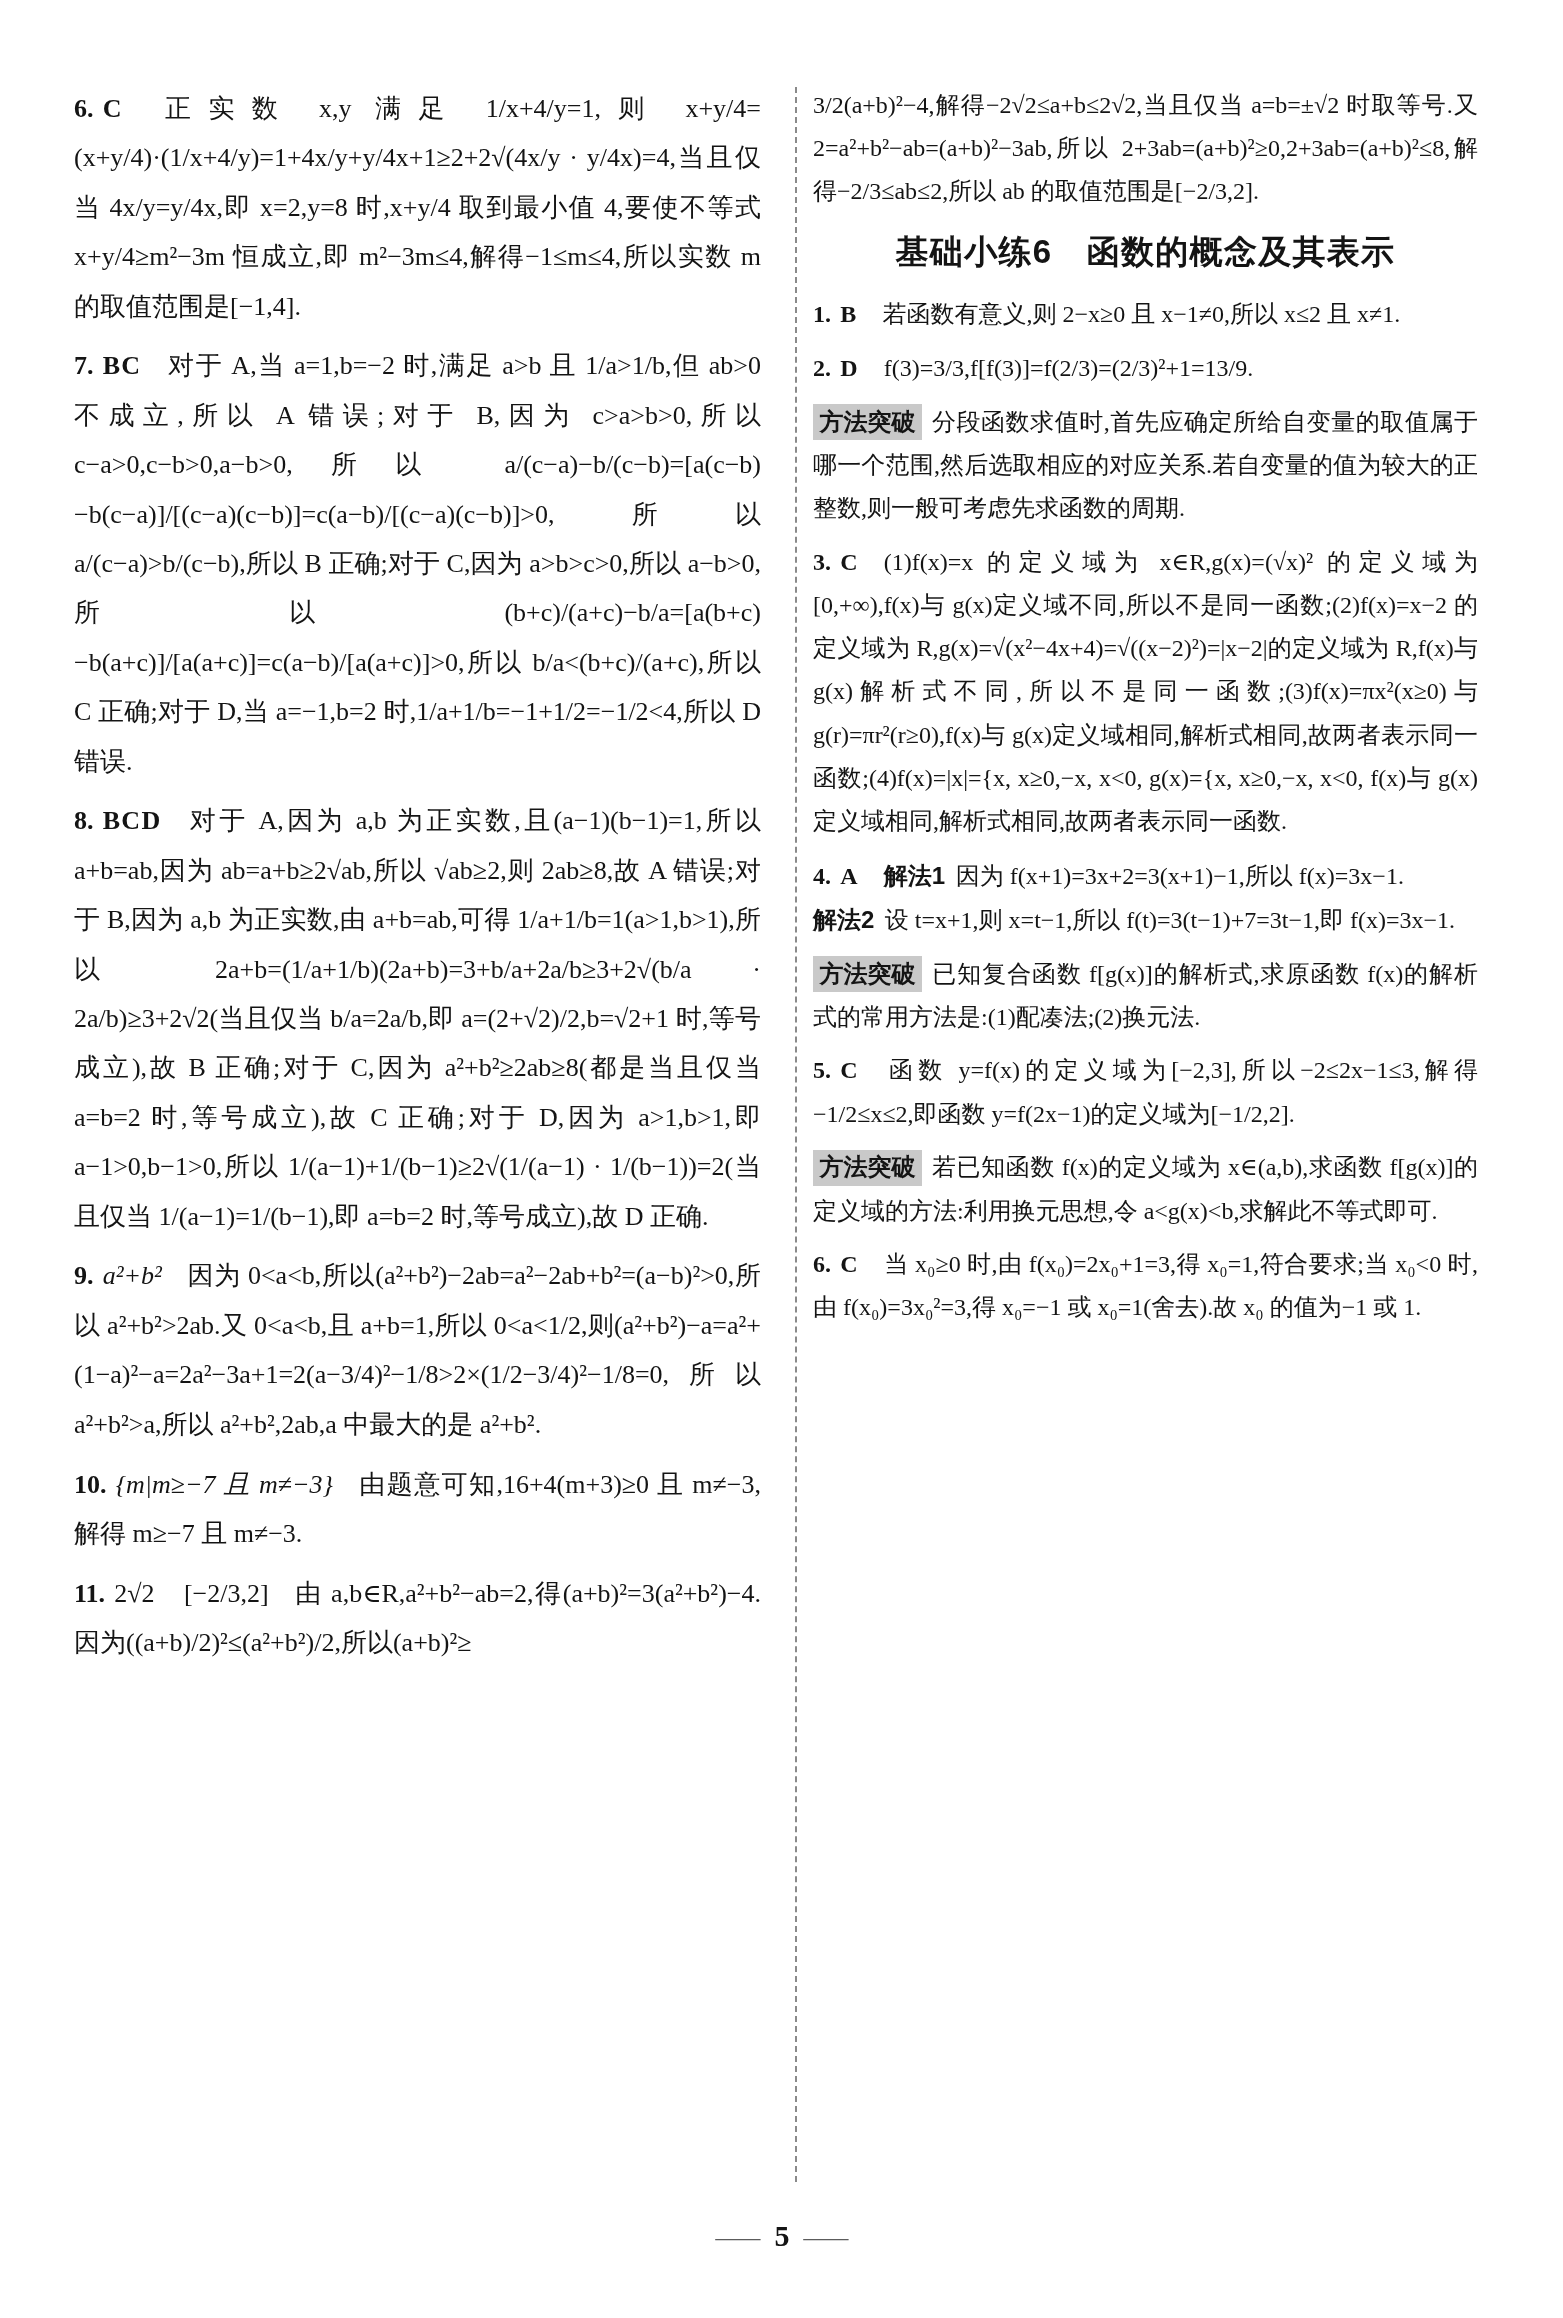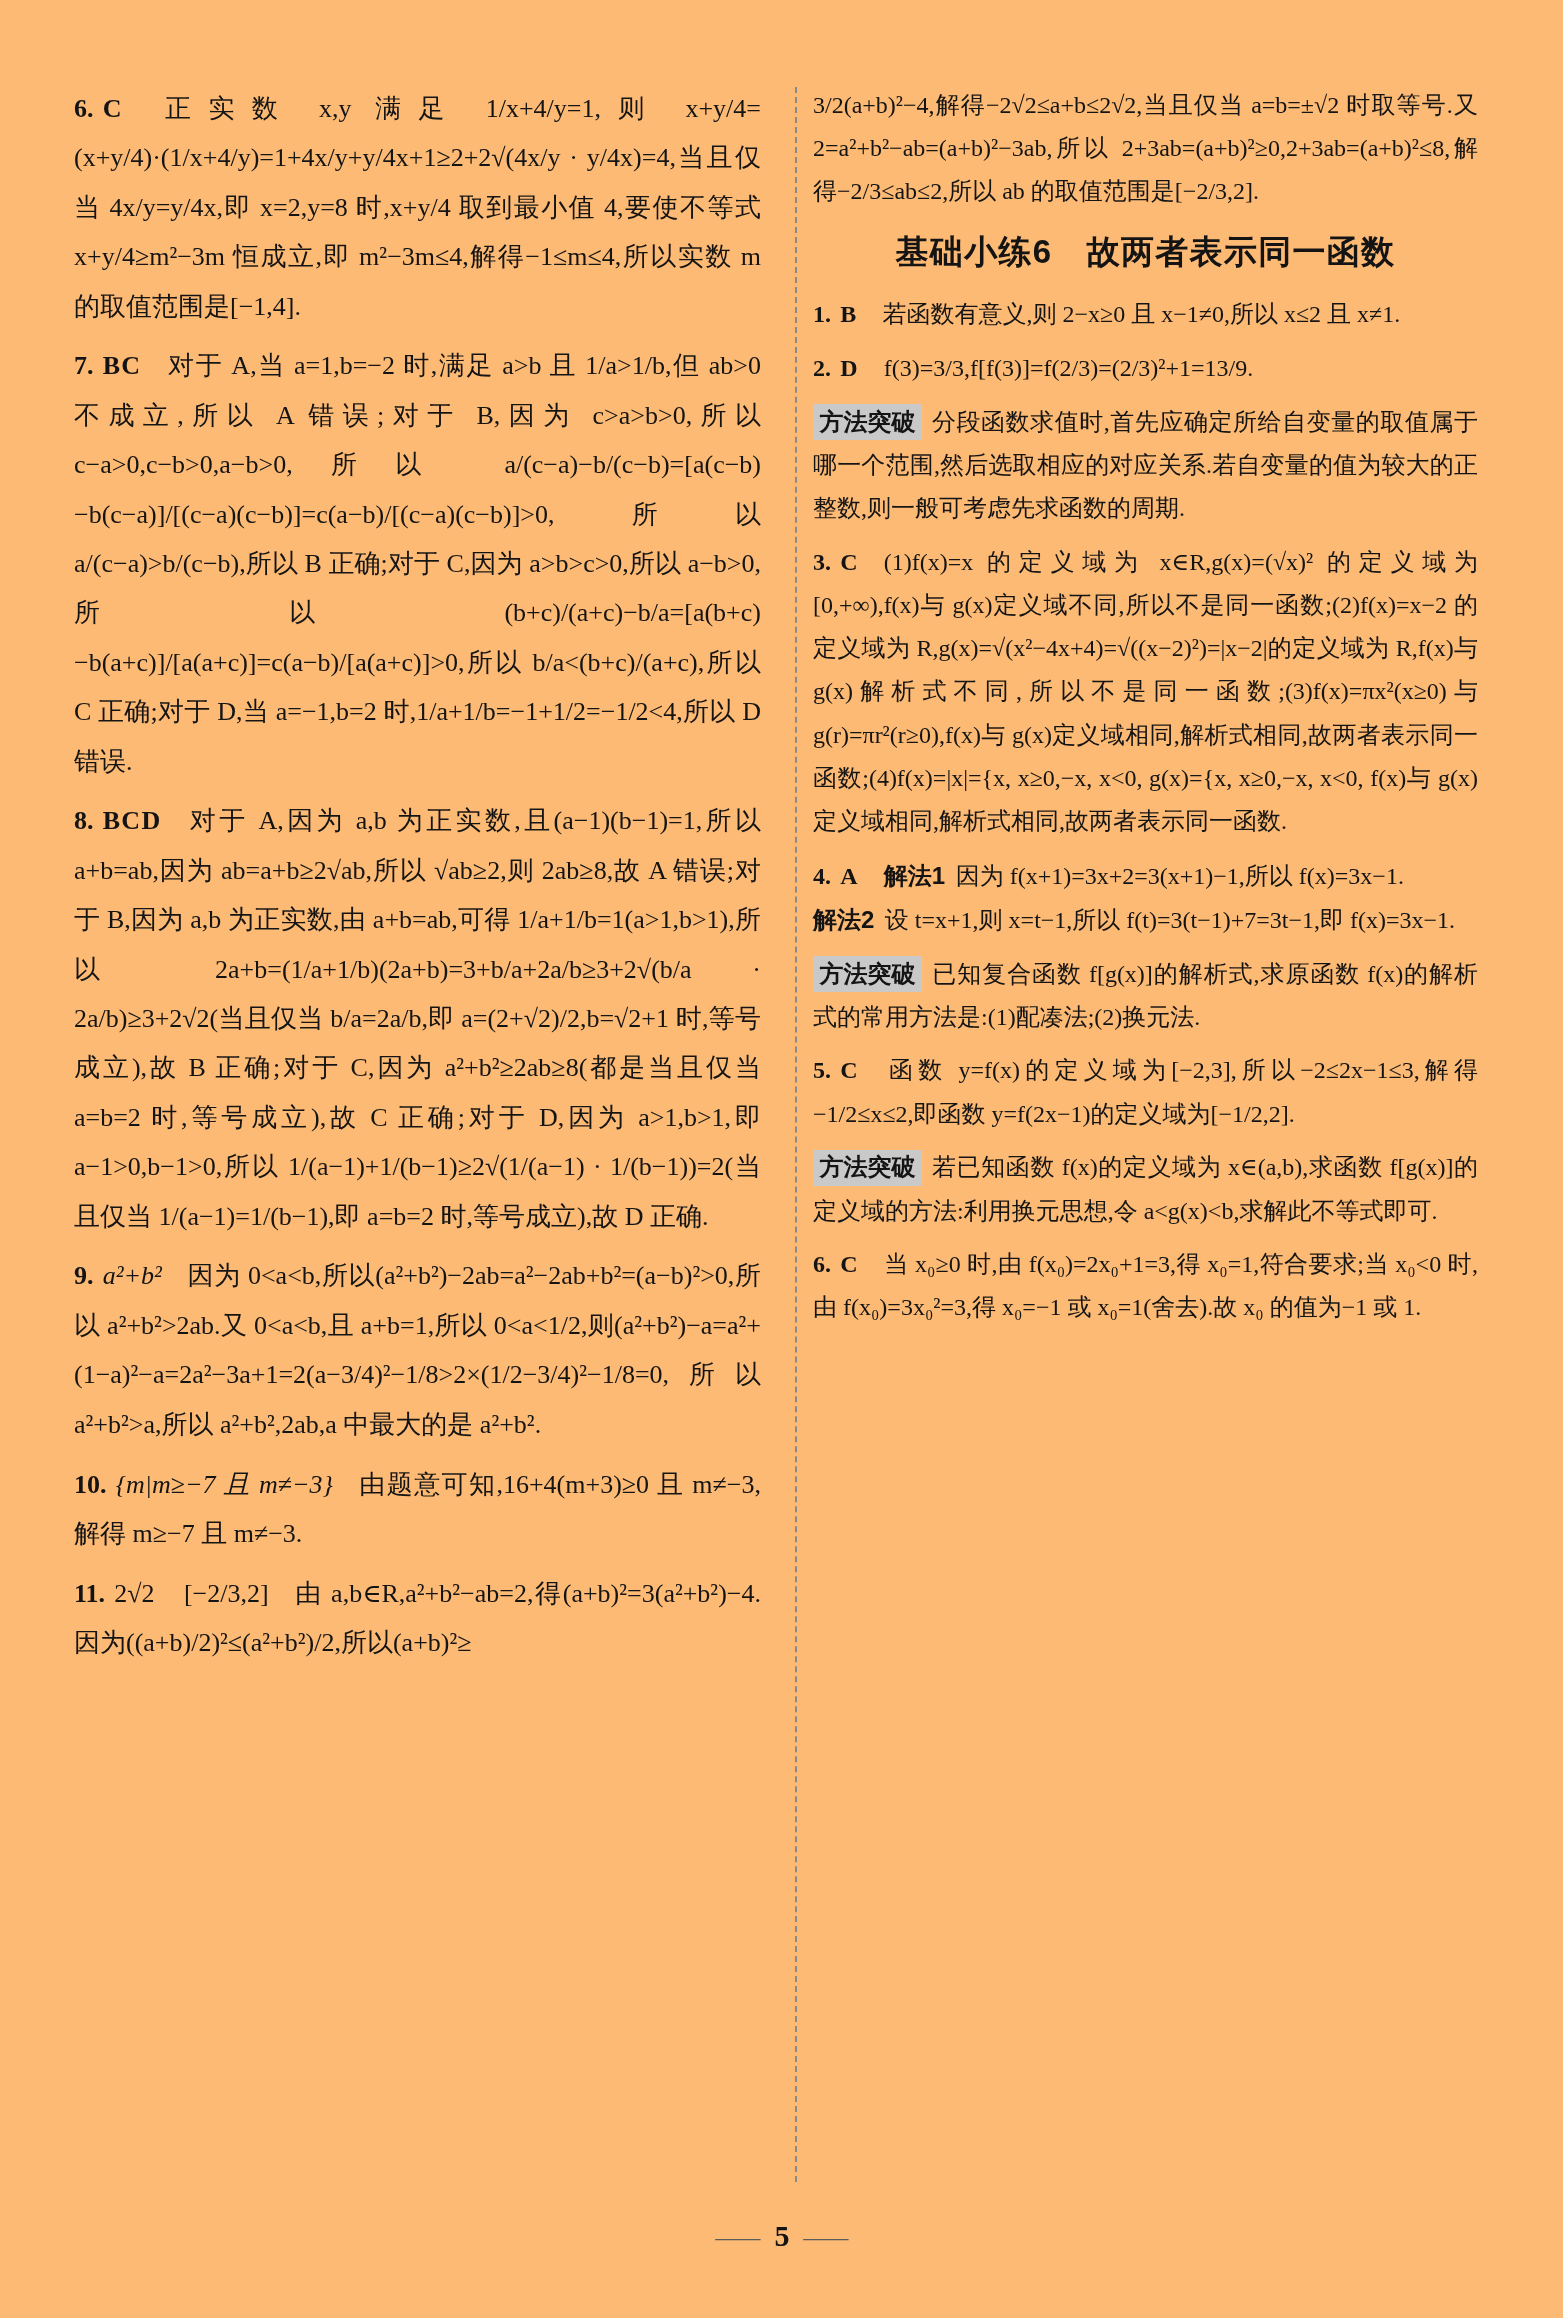--- a/index.html
+++ b/index.html
@@ -1,20 +1,20 @@
 <!DOCTYPE html>
 <html style="font-size:10.5px"><head>
 <meta charset="utf-8">
 <style>
   html,body{margin:0;padding:0;background:#e8e8e8;}
   .page{
     position:relative;
     width:1564px;height:2319px;
     margin:0 auto;
-    background:#fdba74;
+    background:#ffffff;
     color:#141414;
     font-family:"Liberation Serif","DejaVu Serif",serif;
     overflow:hidden;
   }
   .col{position:absolute;top:84px;text-align:justify;}
   .col-left{left:74px;width:687px;font-size:26px;line-height:1.9;}
   .col-right{left:796px;width:665px;font-size:24px;line-height:1.8;margin-left:17px;}
   .divider{
     position:absolute;left:795px;top:87px;height:2095px;width:0;
     border-left:2px dashed #8a8a8a;
@@ -68,21 +68,21 @@
     <p class="item"><b class="num">10.</b><i class="ans-math">{m|m≥−7 且 m≠−3}</i><span>由题意可知,16+4(m+3)≥0 且 m≠−3,解得 m≥−7 且 m≠−3.</span></p>
 
     <p class="item"><b class="num">11.</b><span class="ans-plain">2√2　[−2/3,2]</span><span>由 a,b∈R,a²+b²−ab=2,得(a+b)²=3(a²+b²)−4.因为((a+b)/2)²≤(a²+b²)/2,所以(a+b)²≥</span></p>
   </div>
 
   <div class="divider"></div>
 
   <div class="col col-right">
     <p class="item"><span>3/2(a+b)²−4,解得−2√2≤a+b≤2√2,当且仅当 a=b=±√2 时取等号.又 2=a²+b²−ab=(a+b)²−3ab,所以 2+3ab=(a+b)²≥0,2+3ab=(a+b)²≤8,解得−2/3≤ab≤2,所以 ab 的取值范围是[−2/3,2].</span></p>
 
-    <h2 class="heading">基础小练6　故两者表示同一函数</h2>
+    <h2 class="heading">基础小练6　函数的概念及其表示</h2>
 
     <p class="item"><b class="num">1.</b><b class="ans">B</b><span>若函数有意义,则 2−x≥0 且 x−1≠0,所以 x≤2 且 x≠1.</span></p>
 
     <p class="item"><b class="num">2.</b><b class="ans">D</b><span>f(3)=3/3,f[f(3)]=f(2/3)=(2/3)²+1=13/9.</span></p>
 
     <p class="item"><span class="tag">方法突破</span><span>分段函数求值时,首先应确定所给自变量的取值属于哪一个范围,然后选取相应的对应关系.若自变量的值为较大的正整数,则一般可考虑先求函数的周期.</span></p>
 
     <p class="item"><b class="num">3.</b><b class="ans">C</b><span>(1)f(x)=x 的定义域为 x∈R,g(x)=(√x)² 的定义域为[0,+∞),f(x)与 g(x)定义域不同,所以不是同一函数;(2)f(x)=x−2 的定义域为 R,g(x)=√(x²−4x+4)=√((x−2)²)=|x−2|的定义域为 R,f(x)与 g(x)解析式不同,所以不是同一函数;(3)f(x)=πx²(x≥0)与 g(r)=πr²(r≥0),f(x)与 g(x)定义域相同,解析式相同,故两者表示同一函数;(4)f(x)=|x|={x, x≥0,−x, x&lt;0, g(x)={x, x≥0,−x, x&lt;0, f(x)与 g(x)定义域相同,解析式相同,故两者表示同一函数.</span></p>
 
     <p class="item"><b class="num">4.</b><b class="ans">A</b><b class="sol-label">解法1</b><span>因为 f(x+1)=3x+2=3(x+1)−1,所以 f(x)=3x−1.</span>

